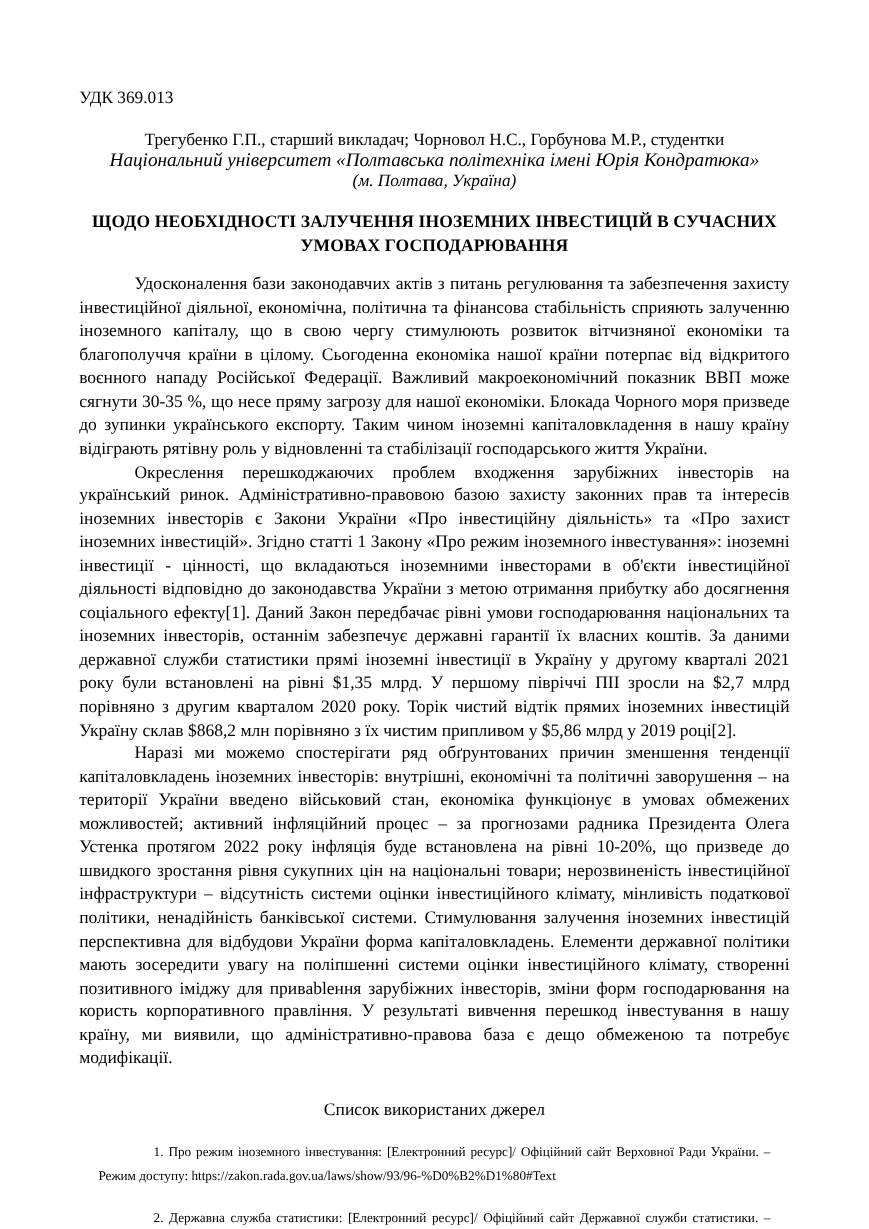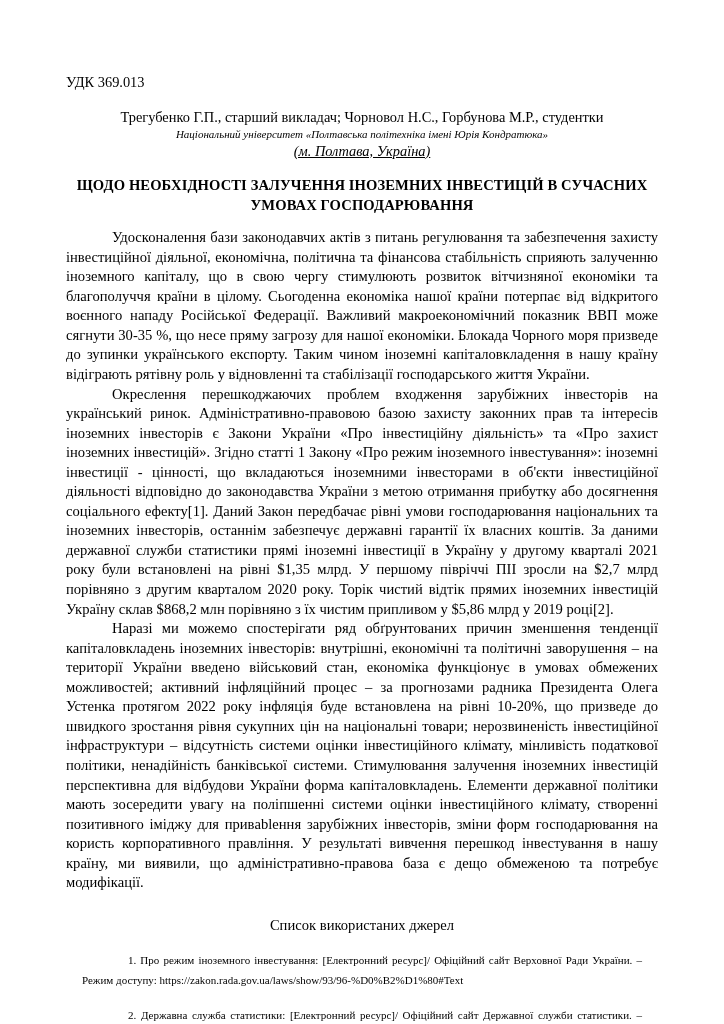--- a/index.html
+++ b/index.html
@@ -36,31 +36,30 @@
     text-align: left;
     white-space: nowrap;
   }
   .byline {
     font-size: 14.4px;
     line-height: 16.6px;
     text-align: center;
     margin-top: 19px;
   }
   .affil {
-    font-size: 11px;
+    font-size: 16px;
     line-height: 16.6px;
     text-align: center;
     font-style: italic;
   }
   .affil-city {
     font-size: 14.4px;
     line-height: 16.6px;
     text-align: center;
     font-style: italic;
-    text-decoration: underline;
   }
 
   
   .doc-title {
     font-size: 14.6px;
     line-height: 19.5px;
     font-weight: bold;
     text-align: center;
     margin-top: 17px;
     letter-spacing: 0.1px;

